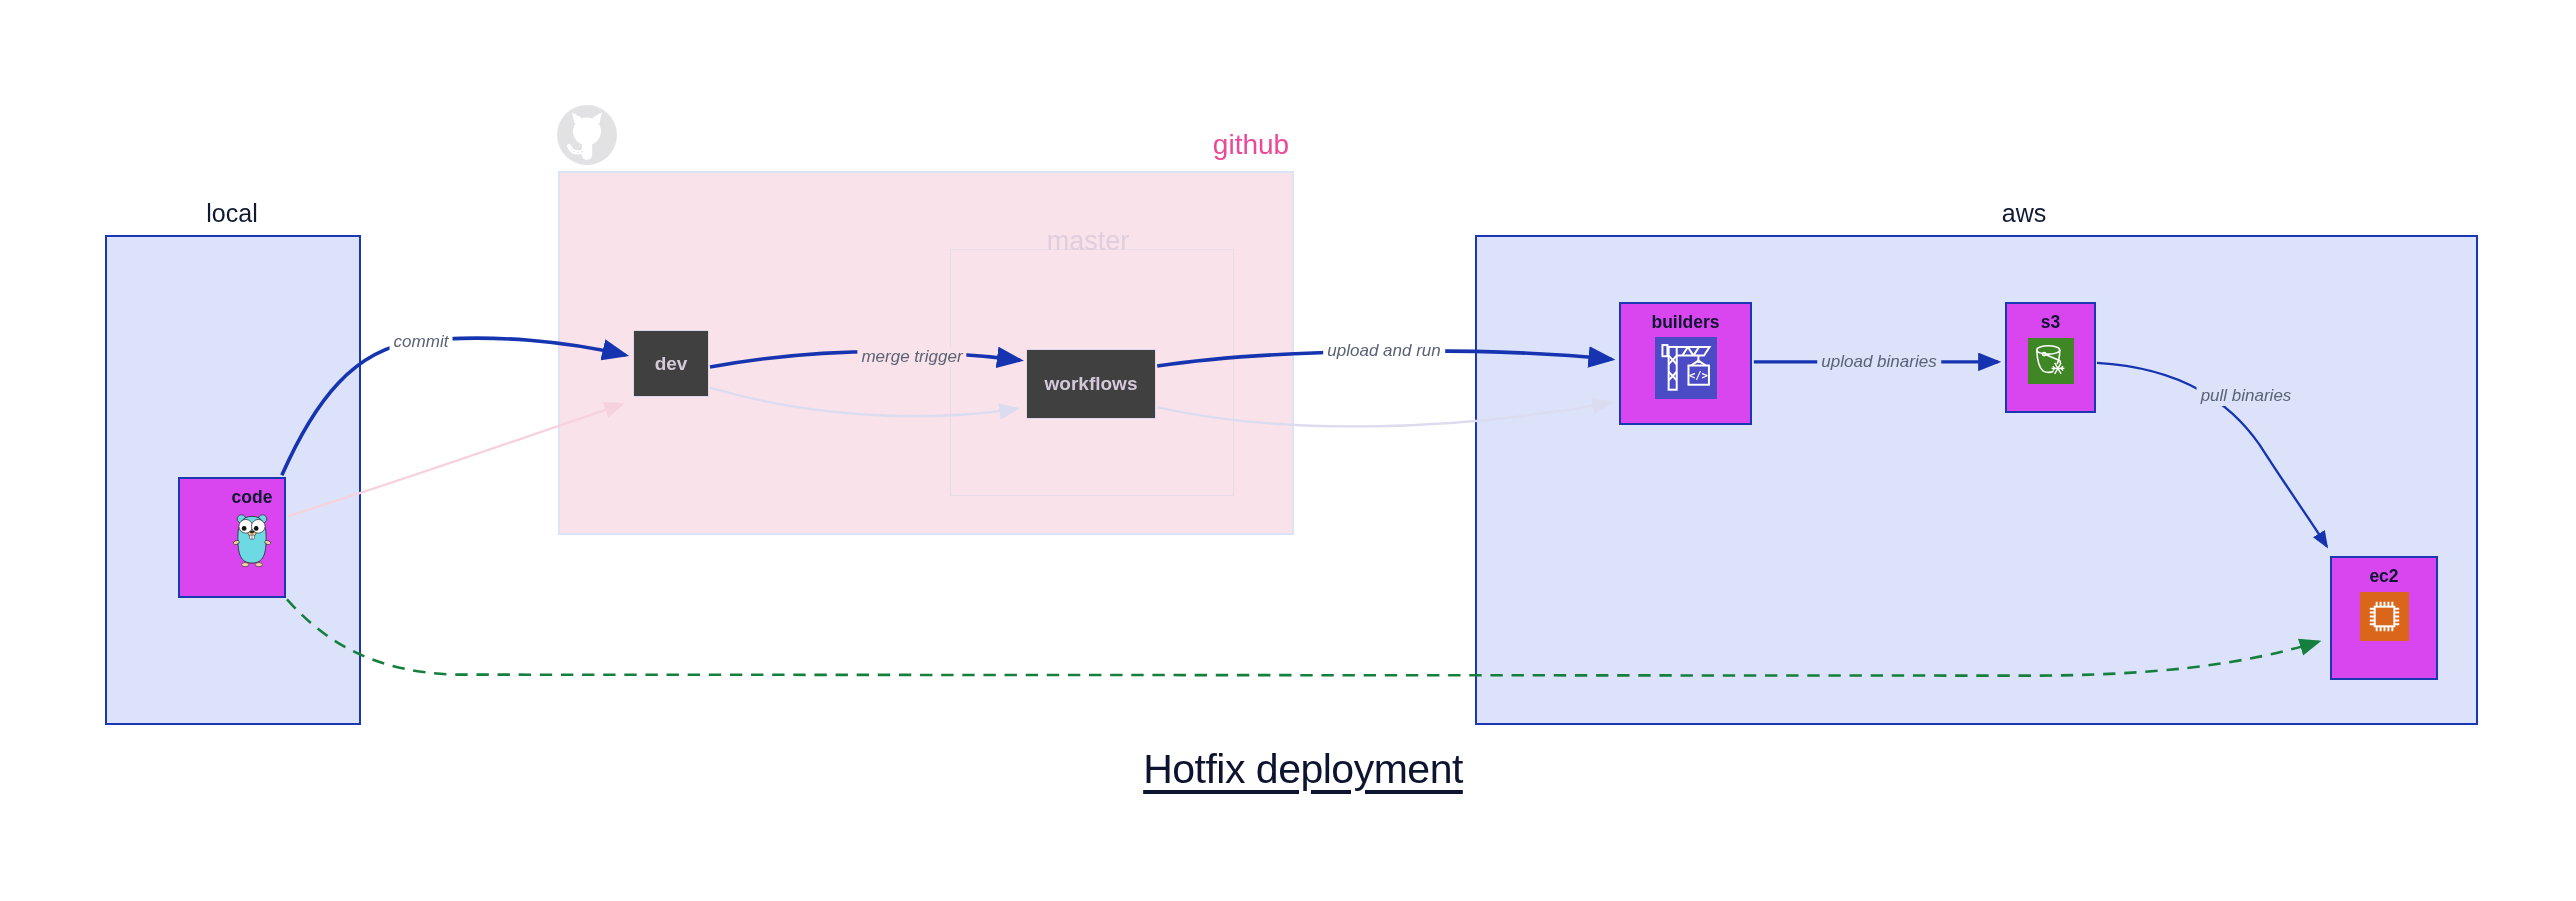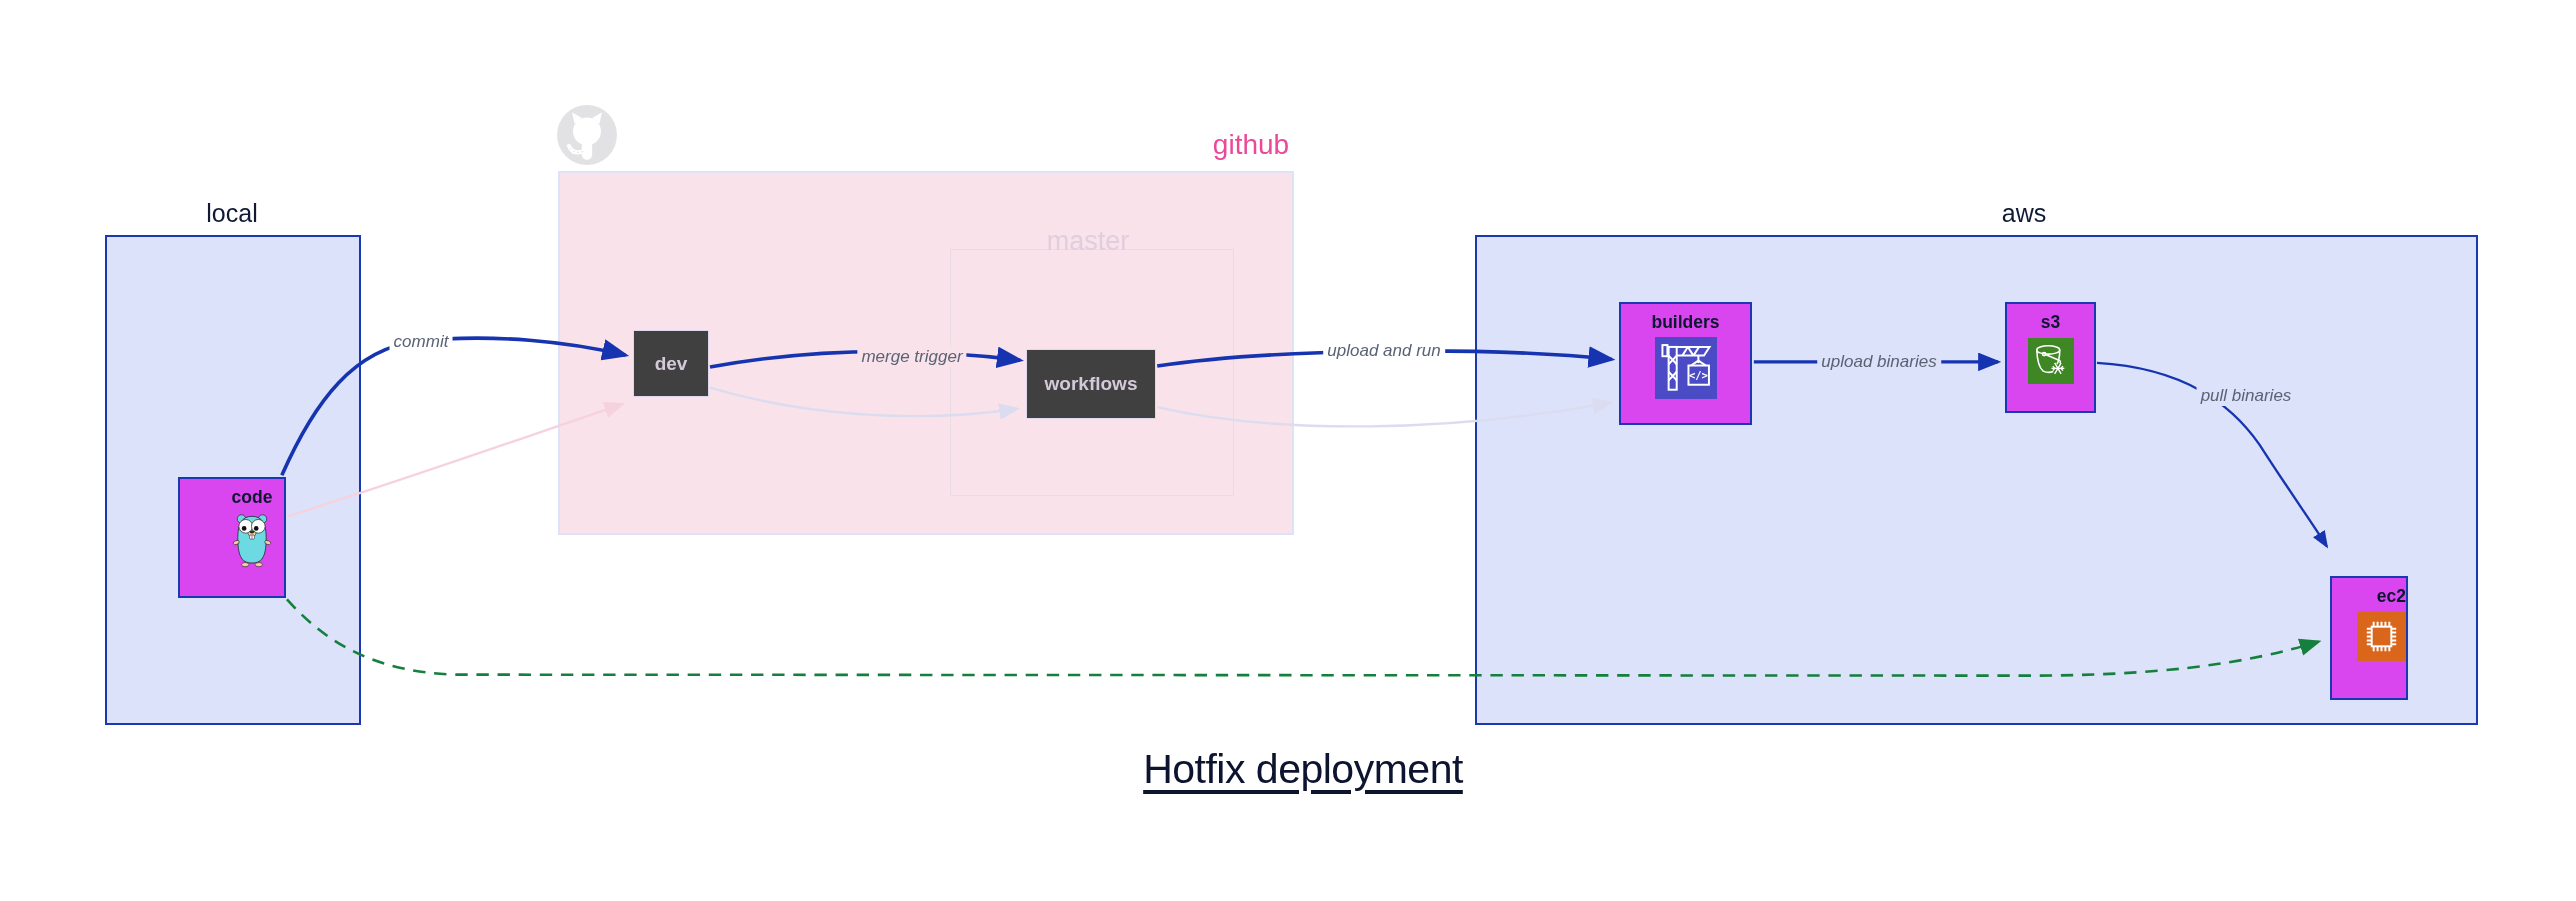--- a/index.html
+++ b/index.html
@@ -134,21 +134,21 @@
         <g stroke="#ffffff" stroke-width="3" fill="none">
           <path d="M51 66 H 79"></path>
           <path d="M58 54 L 72 78"></path>
           <path d="M72 54 L 58 78"></path>
           <path d="M54 61 l 4 5 l -4 5 M76 61 l -4 5 l 4 5"></path>
         </g>
       </svg>
     </span>
   </div>
 
-  <div class="abs node" style="left:2330px;top:576px;width:78px;height:124px;text-align:right;">
+  <div class="abs node" style="left:2330px;top:556px;width:108px;height:124px;">
     <div class="node-label">ec2</div>
     <span class="icon-badge" style="margin-top:5.2px;">
       <svg width="49" height="49" viewBox="0 0 100 100">
         <rect x="0" y="0" width="100" height="100" fill="#d9661a"></rect>
         <g stroke="#ffffff" stroke-width="4" fill="none">
           <rect x="30" y="30" width="40" height="40"></rect>
           <path d="M34 30 V20 M42 30 V20 M50 30 V20 M58 30 V20 M66 30 V20"></path>
           <path d="M34 80 V70 M42 80 V70 M50 80 V70 M58 80 V70 M66 80 V70"></path>
           <path d="M20 34 H30 M20 42 H30 M20 50 H30 M20 58 H30 M20 66 H30"></path>
           <path d="M70 34 H80 M70 42 H80 M70 50 H80 M70 58 H80 M70 66 H80"></path>

